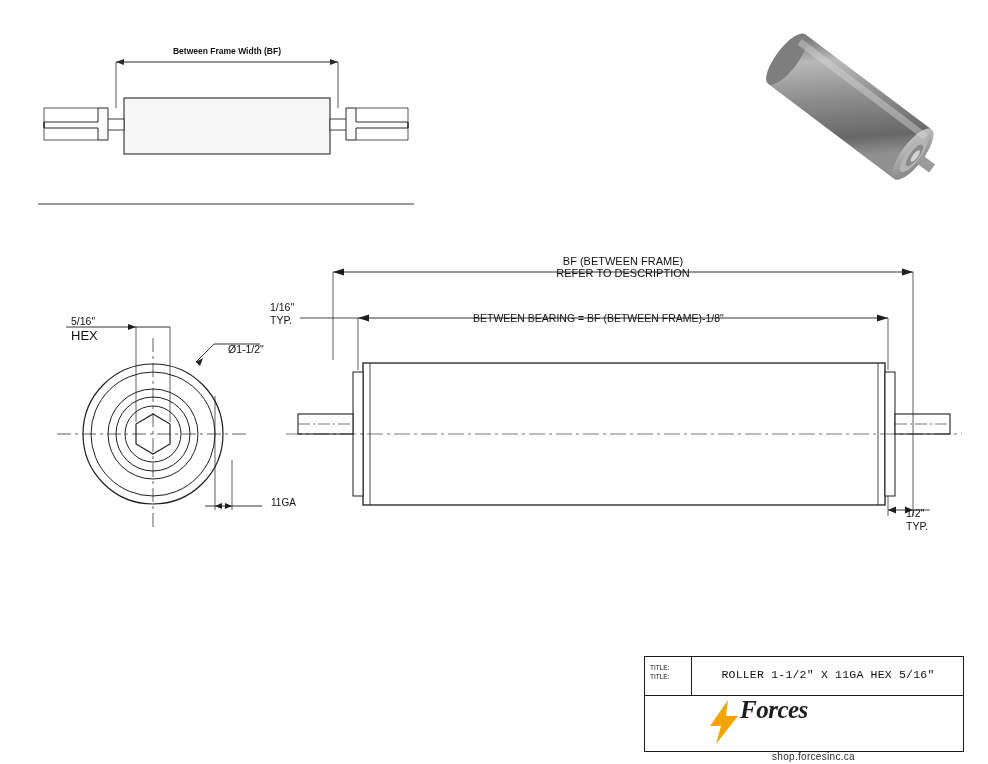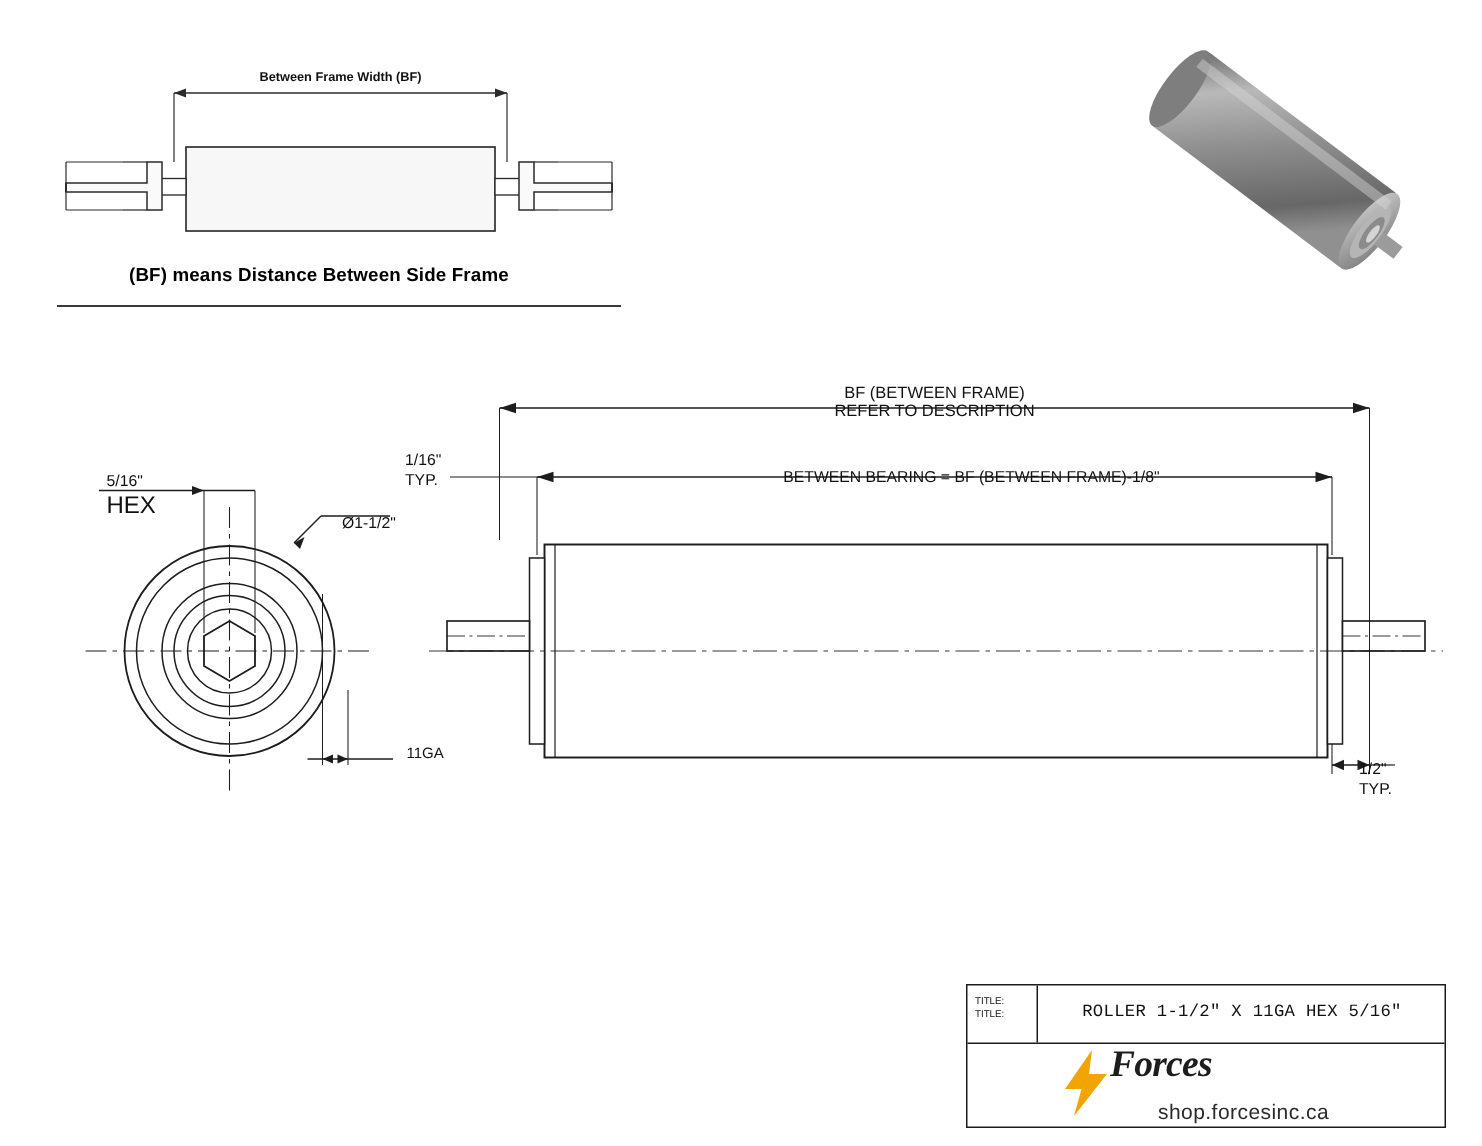--- a/index.html
+++ b/index.html
@@ -18,21 +18,21 @@
     overflow: hidden;
   }
   .abs { position: absolute; }
   .lbl {
     position: absolute;
     font-family: "Liberation Sans", sans-serif;
     color: #111111;
     white-space: pre;
     line-height: 1.12;
   }
-  .ctr { text-align: right; }
+  .ctr { text-align: left; }
 
   
   #inset {
     left: 38px; top: 36px;
     width: 376px; height: 170px;
   }
   #inset-caption {
     left: 86px; top: 176px;
     font-size: 12.5px;
     font-weight: bold;
@@ -88,22 +88,22 @@
     left: 40px; top: 2px;
     font-family: "Liberation Serif", serif;
     font-size: 25px;
     font-weight: bold;
     font-style: italic;
     color: #1d1d1d;
     letter-spacing: -0.5px;
   }
   #brand-sub {
     position: absolute;
-    left: 72px; top: 39px;
-    font-size: 14px;
+    left: 72px; top: 57px;
+    font-size: 10px;
     color: #2a2a2a;
     letter-spacing: .3px;
   }
   #bolt { position: absolute; left: 8px; top: 6px; width: 34px; height: 44px; }
 </style>
 </head>
 <body>
 
 <div id="page">
 
@@ -139,21 +139,20 @@
       <line x1="6" y1="72" x2="44" y2="72" stroke-width="0.8"></line>
       <line x1="334" y1="72" x2="370" y2="72" stroke-width="0.8"></line>
       <line x1="6" y1="72" x2="6" y2="104" stroke-width="0.8"></line>
       <line x1="370" y1="72" x2="370" y2="104" stroke-width="0.8"></line>
 
       <line x1="0" y1="168" x2="376" y2="168" stroke="#3a3a3a" stroke-width="1.2"></line>
       <line x1="0" y1="0" x2="376" y2="0" stroke="#ffffff" stroke-width="0"></line>
     </g>
     <text x="189" y="18" font-family="Liberation Sans, sans-serif" font-size="8.5" font-weight="bold" text-anchor="middle" fill="#111">Between Frame Width (BF)</text>
   </svg>
-  <div class="lbl" id="inset-caption">(BF) means Distance Between Side Frame</div>
 
   <svg id="render" class="abs" viewBox="0 0 228 160">
     <defs>
       <linearGradient id="bodyGrad" x1="0" y1="0" x2="1" y2="0.45">
         <stop offset="0%" stop-color="#6f6f6f"></stop>
         <stop offset="22%" stop-color="#b9b9b9"></stop>
         <stop offset="52%" stop-color="#8e8e8e"></stop>
         <stop offset="85%" stop-color="#676767"></stop>
         <stop offset="100%" stop-color="#909090"></stop>
       </linearGradient>
@@ -255,21 +254,21 @@
 
   <div class="lbl ctr" style="left:473px; top:313px; width:300px; font-size:10.5px;">BETWEEN BEARING = BF (BETWEEN FRAME)-1/8"</div>
 
   <div class="lbl" style="left:270px; top:302px; font-size:10.5px;">1/16"</div>
   <div class="lbl" style="left:270px; top:315px; font-size:10.5px;">TYP.</div>
 
   <div class="lbl" style="left:906px; top:508px; font-size:10.5px;">1/2"</div>
   <div class="lbl" style="left:906px; top:521px; font-size:10.5px;">TYP.</div>
 
   <div class="lbl" style="left:71px; top:316px; font-size:10.5px;">5/16"</div>
-  <div class="lbl" style="left:71px; top:329px; font-size:16px;">HEX</div>
+  <div class="lbl" style="left:71px; top:329px; font-size:13px;">HEX</div>
 
   <div class="lbl" style="left:228px; top:344px; font-size:10.5px;">Ø1-1/2"</div>
 
   <div class="lbl" style="left:271px; top:497px; font-size:10px;">11GA</div>
 
   <div id="titleblock" class="abs">
     <div id="tb-vline"></div>
     <div id="tb-divider"></div>
   </div>
   <div class="lbl" id="tb-title-key"><span>TITLE:</span><br><span>TITLE:</span></div>

